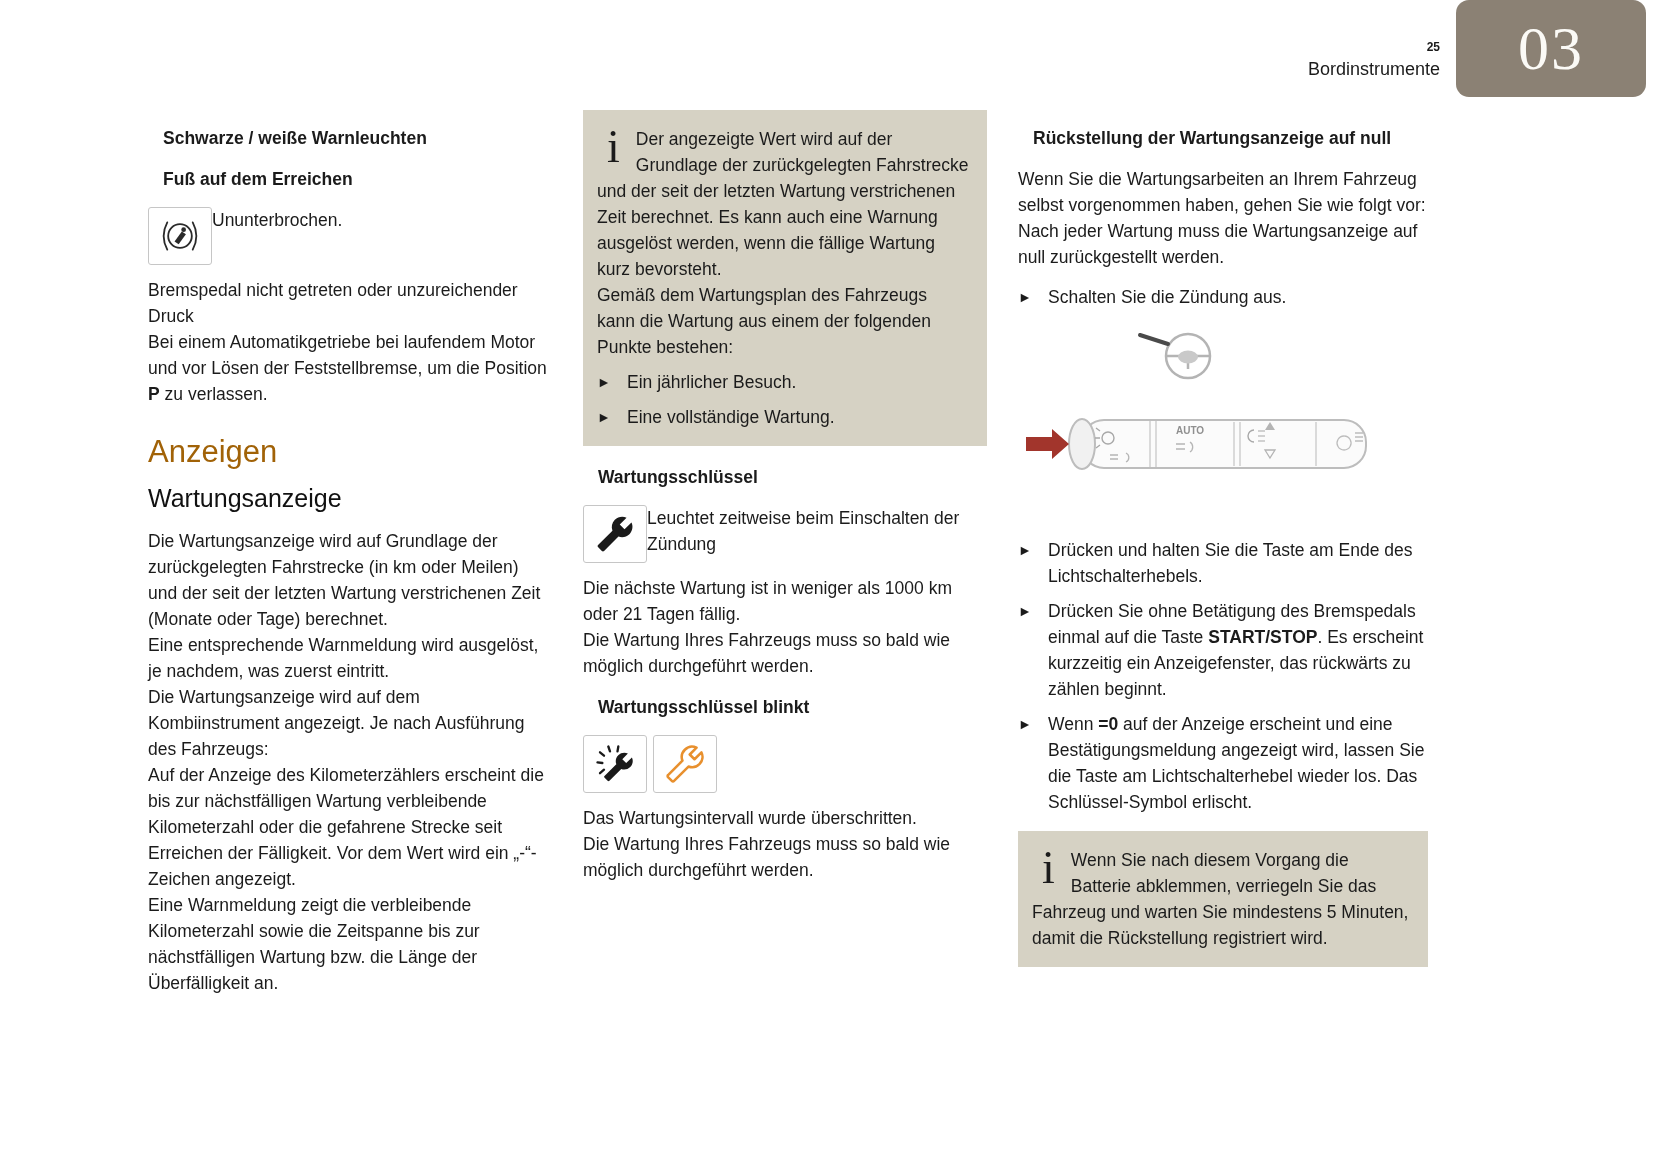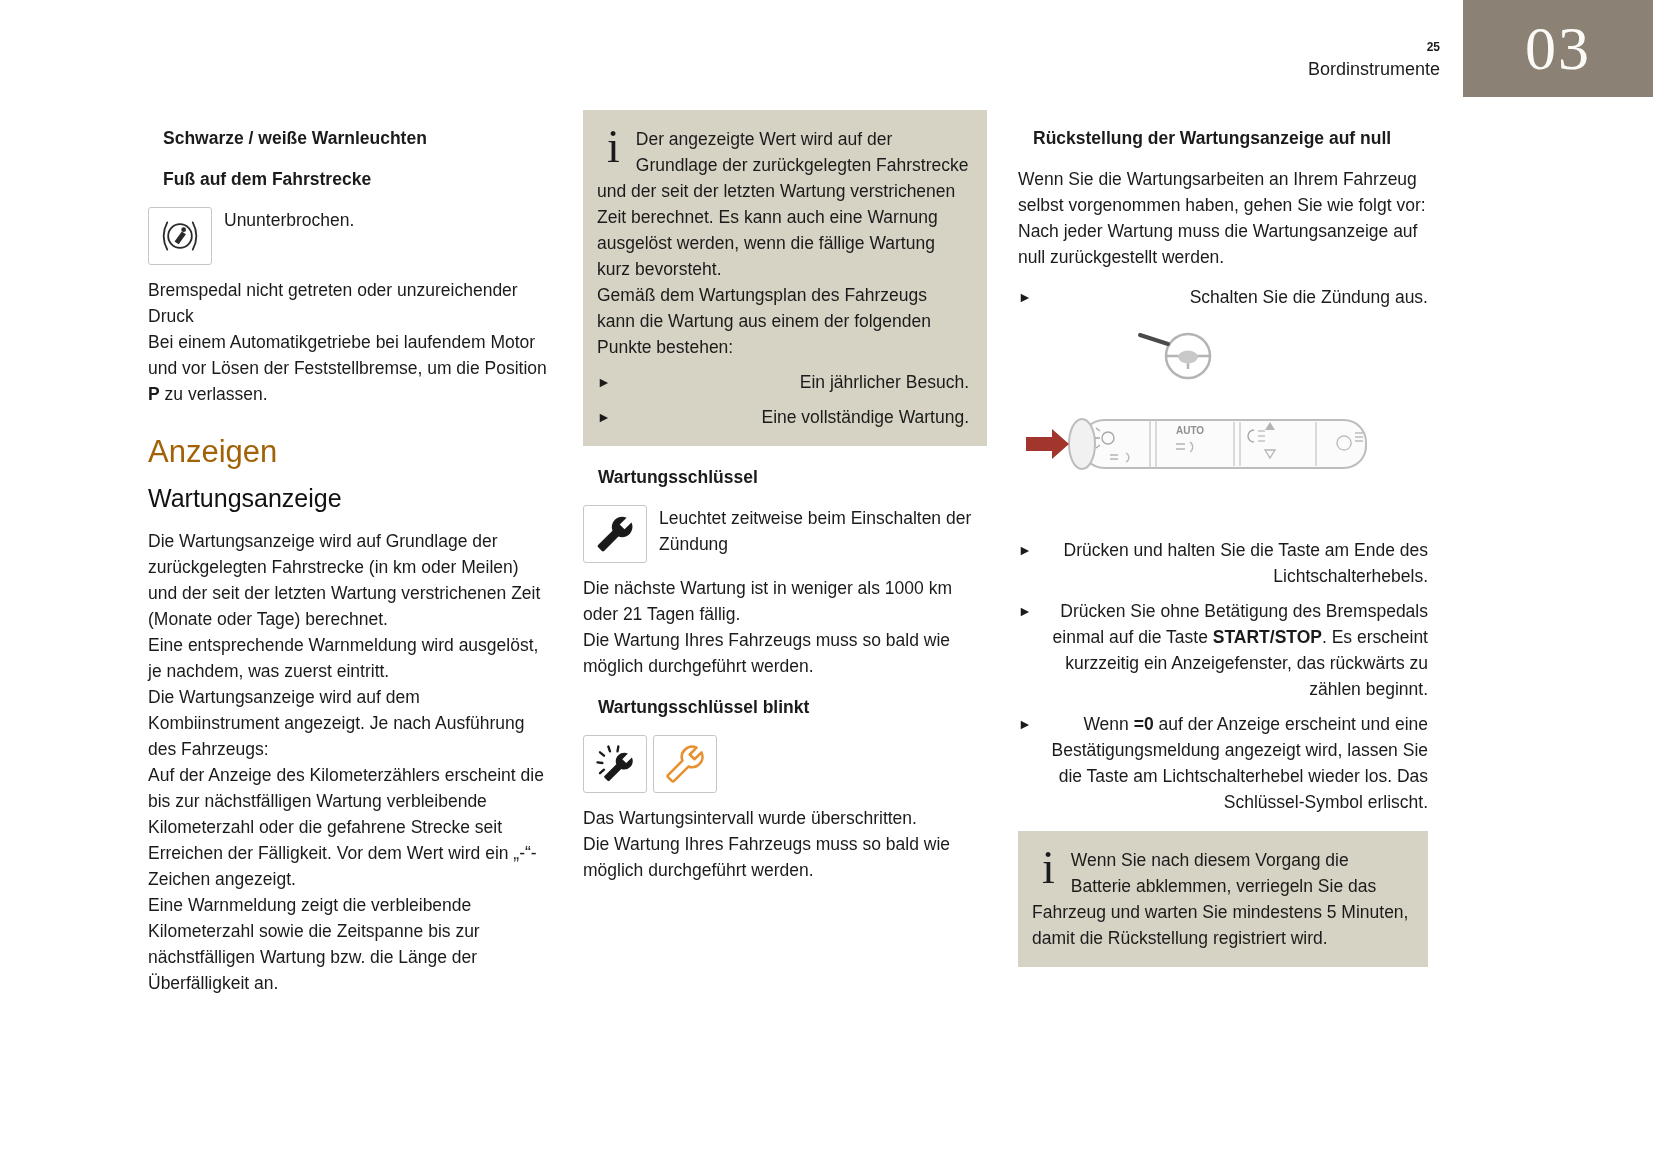--- a/index.html
+++ b/index.html
@@ -1,48 +1,48 @@
 <!DOCTYPE html>
 <html><head>
 <meta charset="utf-8">
 <style>
   *{box-sizing:border-box;}
   html,body{margin:0;padding:0;}
   body{background:#ffffff;font-family:"Liberation Sans","DejaVu Sans",sans-serif;color:#1b1b1b;}
   .page{position:relative;width:1653px;height:1165px;background:#ffffff;overflow:hidden;}
 
   
-  .chapter-tab{position:absolute;top:0;right:0;width:190px;height:97px;background:#8b8174;display:flex;align-items:center;justify-content:center;}
+  .chapter-tab{position:absolute;top:0;right:7px;width:190px;height:97px;background:#8b8174;display:flex;align-items:center;justify-content:center;border-radius:13px;}
   .chapter-tab .num{font-family:"Liberation Serif","DejaVu Serif",serif;font-size:62px;font-weight:400;color:#fbfaf6;letter-spacing:2px;}
 
   .page-head{position:absolute;top:40px;right:213px;text-align:right;}
   .page-num{font-weight:bold;font-size:12px;margin-bottom:5px;}
   .chapter-title{font-size:18px;}
 
   .col{position:absolute;top:110px;font-size:17.5px;line-height:26px;}
   .col1{left:148px;width:404px;}
   .col2{left:583px;width:404px;}
   .col3{left:1018px;width:410px;}
 
   p{margin:0;}
   .bh{font-weight:bold;margin:15px;}
   .h1{font-size:31px;font-weight:400;line-height:1.25;margin:26px 0 10px;color:#a16207;}
   .h2{font-size:25px;font-weight:400;line-height:1.3;margin:0 0 14px;color:#111;}
 
-  .icon-row{display:flex;align-items:flex-start;gap:12px;margin:8px 0 12px;}
+  .icon-row{display:flex;align-items:flex-start;margin:8px 0 12px;}
   .icon-box{flex:none;width:64px;height:58px;border:1px solid #c6c6c6;border-radius:3px;display:flex;align-items:center;justify-content:center;background:#fff;}
   .icon-caption{padding-top:0;}
 
   .infobox{background:#d6d2c4;padding:16px 18px 16px 14px;}
   .info-para{margin:0;}
   .info-i{float:left;font-family:"Liberation Serif","DejaVu Serif",serif;font-size:46px;line-height:38px;margin:2px 16px 4px 10px;}
 
   .bullet{display:flex;margin-top:9px;}
   .bullet .arrow{flex:none;width:30px;font-size:14px;line-height:26px;}
-  .bullet .btext{flex:1;text-align:right;}
+  .bullet .btext{flex:1;}
 
   .mt14{margin-top:14px;}
   .mt18{margin-top:18px;}
 
   .illustration{margin:16px 0 14px;width:380px;}
   .col3 .infobox{margin-top:16px;}
 </style>
 </head>
 <body>
 
@@ -52,21 +52,21 @@
     <span class="num">03</span>
   </div>
 
   <div class="page-head">
     <div class="page-num">25</div>
     <div class="chapter-title">Bordinstrumente</div>
   </div>
 
   <div class="col col1">
     <div class="bh">Schwarze / weiße Warnleuchten</div>
-    <div class="bh">Fuß auf dem Fahrstrecke</div>
+    <div class="bh">Fuß auf dem Erreichen</div>
 
     <div class="icon-row">
       <div class="icon-box">
         <svg viewBox="0 0 48 44" width="44" height="40" aria-hidden="true">
           <g fill="none" stroke="#2a2a2a" stroke-width="2" stroke-linecap="round">
             <circle cx="24" cy="22" r="13"></circle>
             <path d="M10 7 q-8 15 0 30"></path>
             <path d="M38 7 q8 15 0 30"></path>
           </g>
           <path d="M18 28 l8 -11 l4.5 3 l-8 11 z" fill="#2a2a2a"></path>

